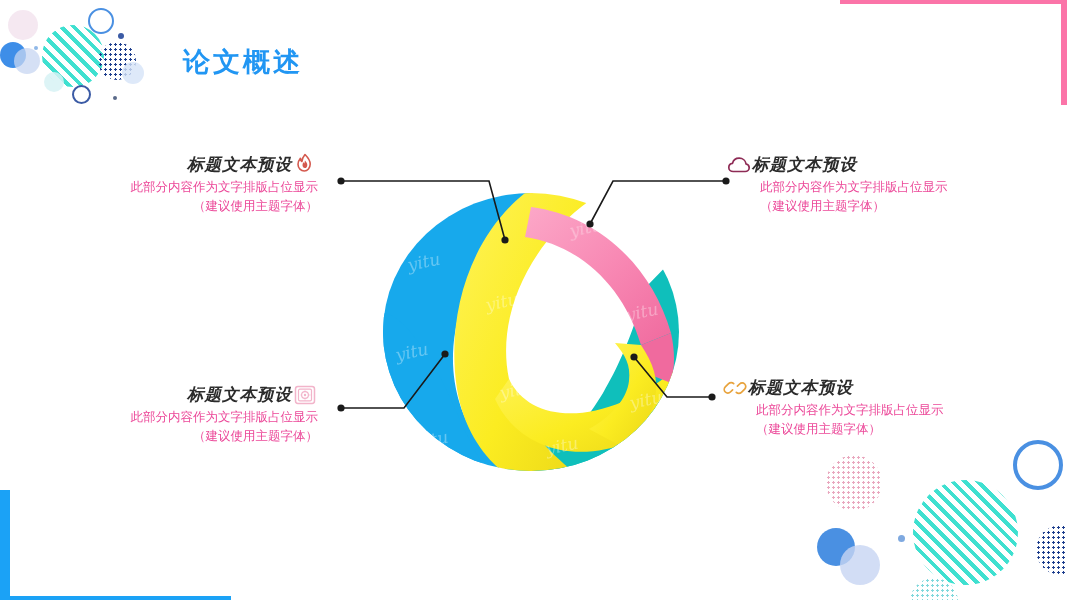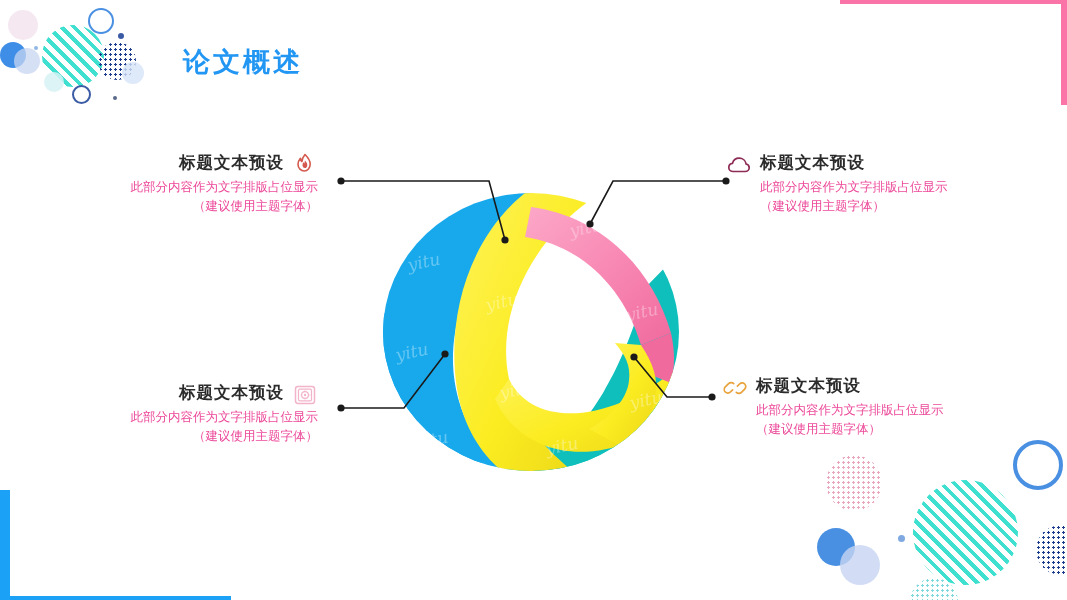--- a/index.html
+++ b/index.html
@@ -65,22 +65,23 @@
     font-family:"DejaVu Serif",serif;font-style:italic;
     fill:#ffffff;opacity:.34;font-size:17px;
   }
 
   
   .connectors{position:absolute;inset:0;pointer-events:none;}
 
   
   .block{position:absolute;}
   .blk-head{
-    display:flex;gap:8px;
+    display:flex;align-items:center;gap:0;
     white-space:nowrap;
+    font-style:italic;
   }
   .blk-title{
     font-size:16.5px;font-weight:bold;color:#2b2b2b;letter-spacing:1px;
   }
   .blk-body{
     font-size:12.5px;color:#ec4899;line-height:1.55;white-space:nowrap;
   }
   .blk-left{text-align:right;}
   .blk-left .blk-head{justify-content:flex-end;}
   .blk-right{text-align:left;}

